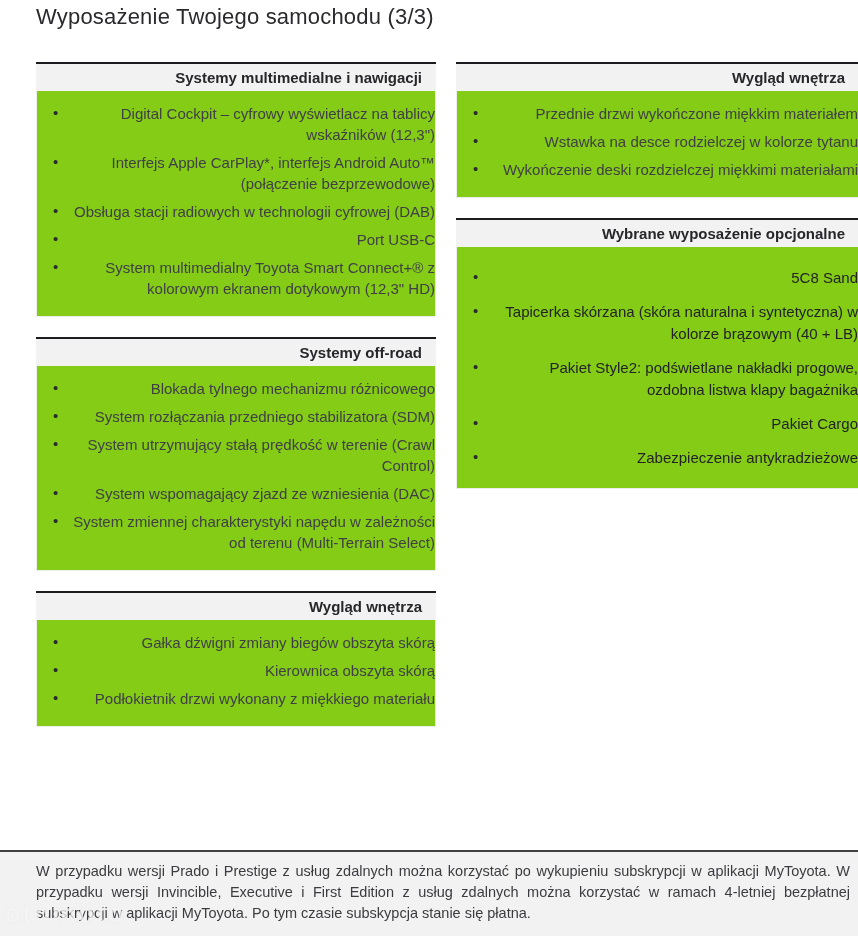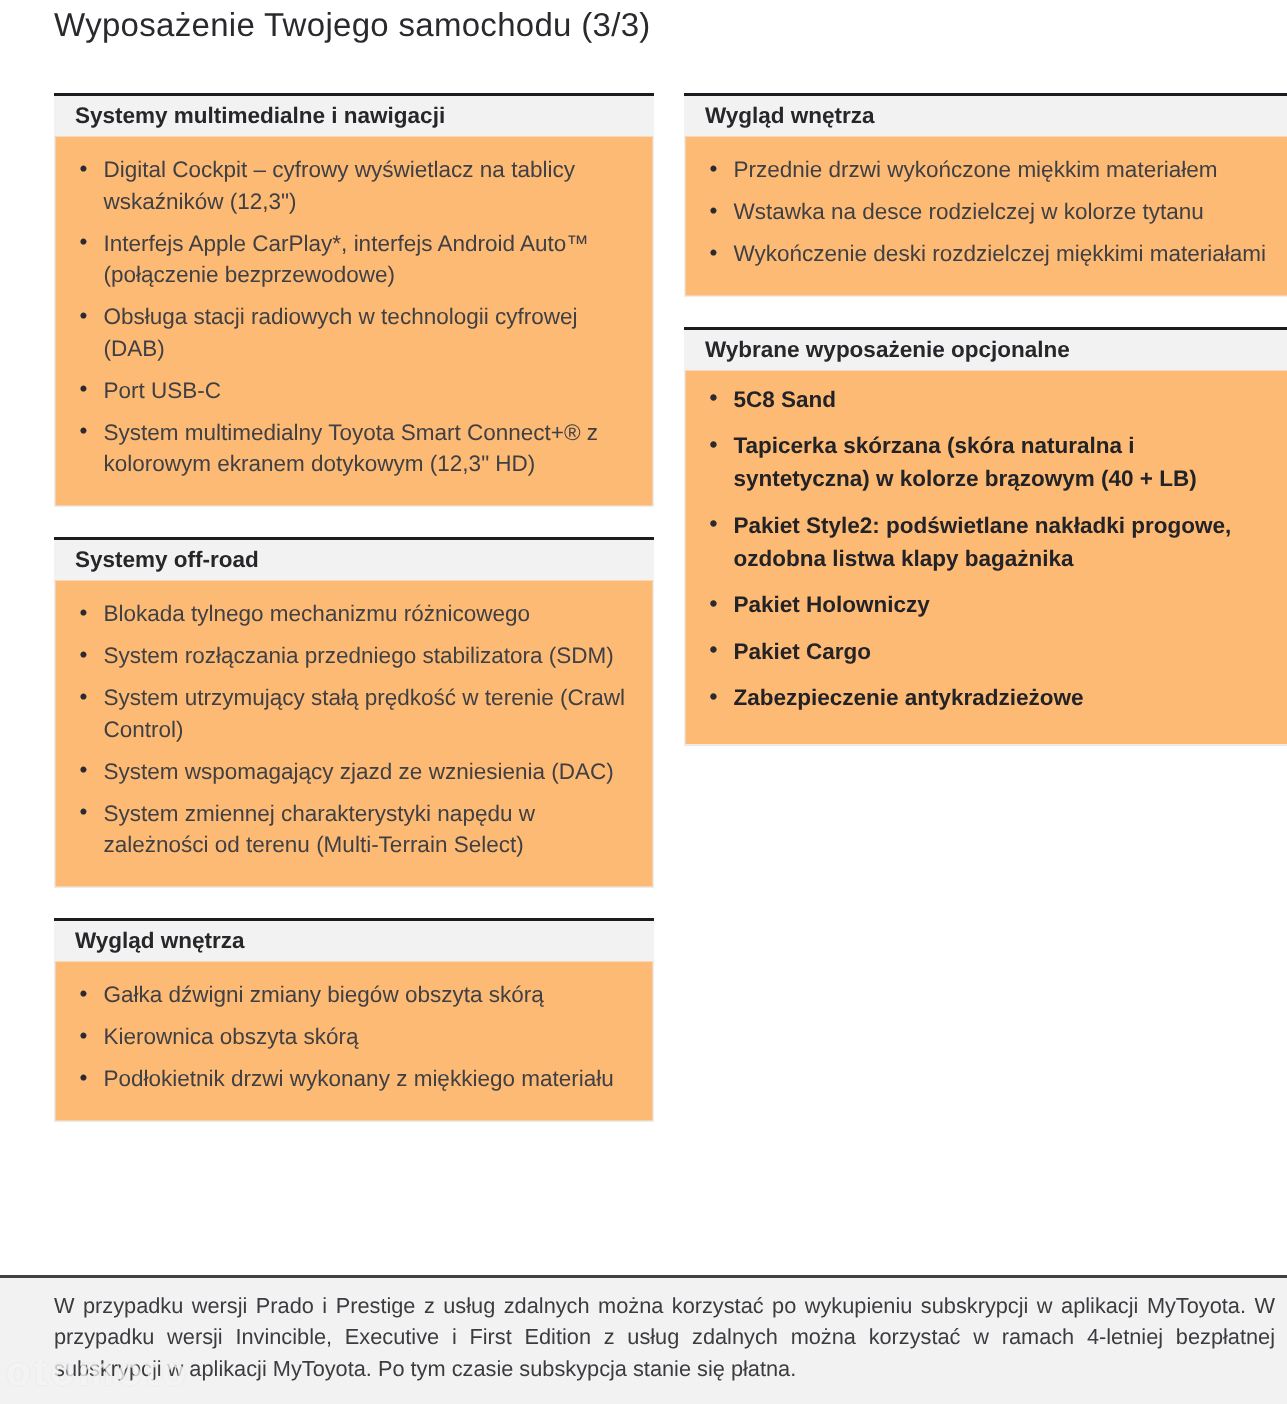--- a/index.html
+++ b/index.html
@@ -20,34 +20,34 @@
   }
   .columns{
     display:flex;
     margin-top:32px;
     padding-left:36px;
     gap:20px;
     align-items:flex-start;
   }
   .col-left{width:400px;flex:0 0 400px;}
   .col-right{flex:1 1 auto;min-width:0;margin-right:-1px;}
-  .section{margin-bottom:20px;}
+  .section{margin-bottom:20px;text-align:right;}
   .section-header{
     border-top:2px solid #1b1b20;
     background:#f2f2f2;
     padding:5px 14px 5px 14px;
     font-size:15px;
     font-weight:700;
     color:#27272b;
   }
   .section-body{
-    background:#fdba74;
+    background:#84cc16;
     border:1px solid #ececec;
     border-top:none;
-    padding:8px 12px 10px 14px;
+    padding:8px 0 10px 14px;
   }
   ul.items{
     list-style:none;
     margin:0;padding:0;
   }
   ul.items li{
     position:relative;
     padding-left:18px;
     font-size:15px;
     line-height:21px;
@@ -55,24 +55,24 @@
     margin:4px 0 7px 0;
   }
   ul.items li::before{
     content:"•";
     position:absolute;
     left:2px;top:-1px;
     color:#2b2b2f;
     font-size:15px;
   }
   .section.bold-items ul.items li{
-    font-weight:700;
+    font-weight:400;
     color:#232327;
     line-height:22px;
-    margin:1px 0 9px 0;
+    margin:12px 0 9px 0;
   }
   .footer{
     position:absolute;
     left:0;bottom:0;
     width:858px;
     box-sizing:border-box;
     background:#f2f2f2;
     border-top:2px solid #404040;
     padding:9px 8px 12px 36px;
     font-size:14.5px;
@@ -145,21 +145,20 @@
           </ul>
         </div>
       </div>
       <div class="section bold-items">
         <div class="section-header">Wybrane wyposażenie opcjonalne</div>
         <div class="section-body">
           <ul class="items">
             <li>5C8 Sand</li>
             <li>Tapicerka skórzana (skóra naturalna i syntetyczna) w kolorze brązowym (40 + LB)</li>
             <li>Pakiet Style2: podświetlane nakładki progowe, ozdobna listwa klapy bagażnika</li>
-            <li>Pakiet Holowniczy</li>
             <li>Pakiet Cargo</li>
             <li>Zabezpieczenie antykradzieżowe</li>
           </ul>
         </div>
       </div>
     </div>
 </div>
 
 <div class="footer">W przypadku wersji Prado i Prestige z usług zdalnych można korzystać po wykupieniu subskrypcji w aplikacji MyToyota. W przypadku wersji Invincible, Executive i First Edition z usług zdalnych można korzystać w ramach 4-letniej bezpłatnej subskrypcji w aplikacji MyToyota. Po tym czasie subskypcja stanie się płatna.</div>
 <div class="watermark">otomoto</div>

